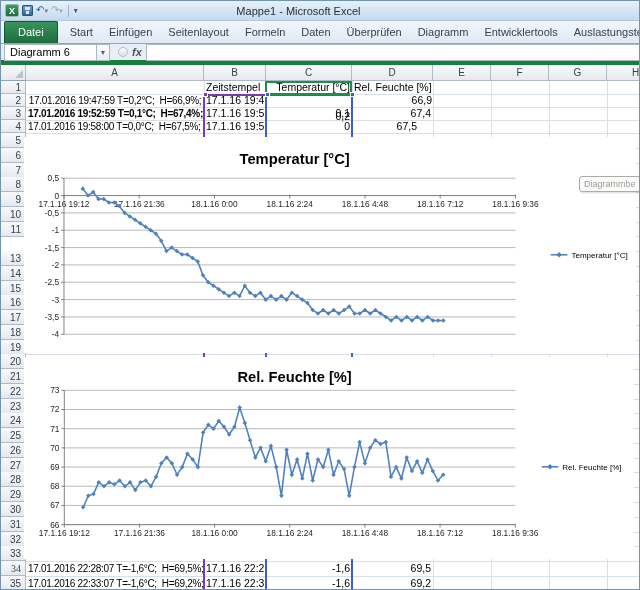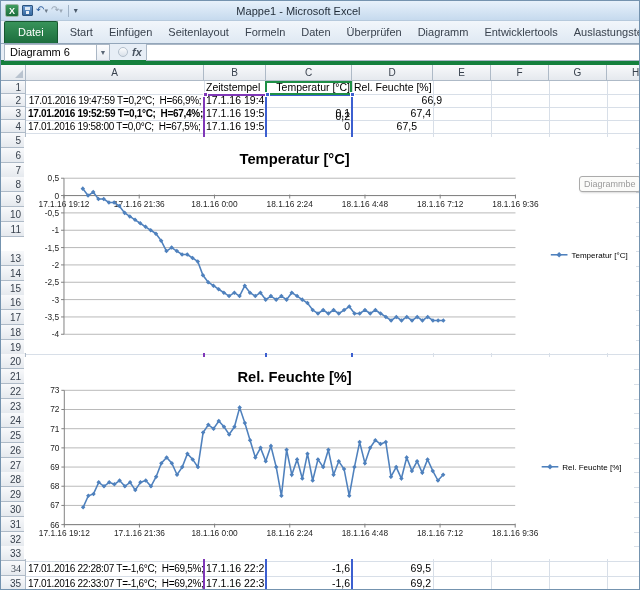--- a/index.html
+++ b/index.html
@@ -179,21 +179,21 @@
       <div class="gutcell" style="left: 0px; top: 467px; width: 25px; height: 15px;">32</div>
       <div class="gutcell" style="left: 0px; top: 481px; width: 25px; height: 15px;">33</div>
       <div class="gutcell" style="left: 0px; top: 496px; width: 25px; height: 15px; font-family: Liberation Serif, serif;">34</div>
       <div class="gutcell" style="left: 0px; top: 511px; width: 25px; height: 15px;">35</div>
       <div class="cell" style="left: 203px; top: 16px; width: 62px; height: 13px; text-align: left; line-height: 13px;">Zeitstempel</div>
       <div class="cell right" style="left: 265px; top: 16px; width: 86px; height: 13px; text-align: right; line-height: 13px;">Temperatur [°C]</div>
       <div class="cell right" style="left: 351px; top: 16px; width: 81px; height: 13px; text-align: right; line-height: 13px;">Rel. Feuchte [%]</div>
       <div class="cell a" style="left: 25px; top: 29px; width: 178px; height: 13px; text-align: center; line-height: 13px;">17.01.2016 19:47:59 T=0,2°C;  H=66,9%;</div>
       <div class="cell" style="left: 203px; top: 29px; width: 62px; height: 13px; text-align: left; line-height: 13px;">17.1.16 19:47</div>
       <div class="cell right" style="left: 265px; top: 45px; width: 86px; height: 13px; text-align: right; line-height: 13px;">0,2</div>
-      <div class="cell right" style="left: 362px; top: 29px; width: 81px; height: 13px; text-align: right; line-height: 13px;">66,9</div>
+      <div class="cell right" style="left: 352px; top: 29px; width: 81px; height: 13px; text-align: right; line-height: 13px;">66,9</div>
       <div class="cell a" style="left: 25px; top: 42px; width: 178px; height: 13px; text-align: left; line-height: 13px; font-weight: bold;">17.01.2016 19:52:59 T=0,1°C;  H=67,4%;</div>
       <div class="cell" style="left: 203px; top: 42px; width: 62px; height: 13px; text-align: left; line-height: 13px;">17.1.16 19:52</div>
       <div class="cell right" style="left: 265px; top: 42px; width: 86px; height: 13px; text-align: right; line-height: 13px;">0,1</div>
       <div class="cell right" style="left: 351px; top: 42px; width: 81px; height: 13px; text-align: right; line-height: 13px;">67,4</div>
       <div class="cell a" style="left: 25px; top: 55px; width: 178px; height: 13px; text-align: left; line-height: 13px;">17.01.2016 19:58:00 T=0,0°C;  H=67,5%;</div>
       <div class="cell" style="left: 203px; top: 55px; width: 62px; height: 13px; text-align: left; line-height: 13px;">17.1.16 19:58</div>
       <div class="cell right" style="left: 265px; top: 55px; width: 86px; height: 13px; text-align: right; line-height: 13px;">0</div>
       <div class="cell right" style="left: 337px; top: 55px; width: 81px; height: 13px; text-align: right; line-height: 13px;">67,5</div>
       <div class="cell a" style="left: 25px; top: 496px; width: 178px; height: 15px; text-align: left; line-height: 15px;">17.01.2016 22:28:07 T=-1,6°C;  H=69,5%;</div>
       <div class="cell" style="left: 203px; top: 496px; width: 62px; height: 15px; text-align: left; line-height: 15px;">17.1.16 22:28</div>

